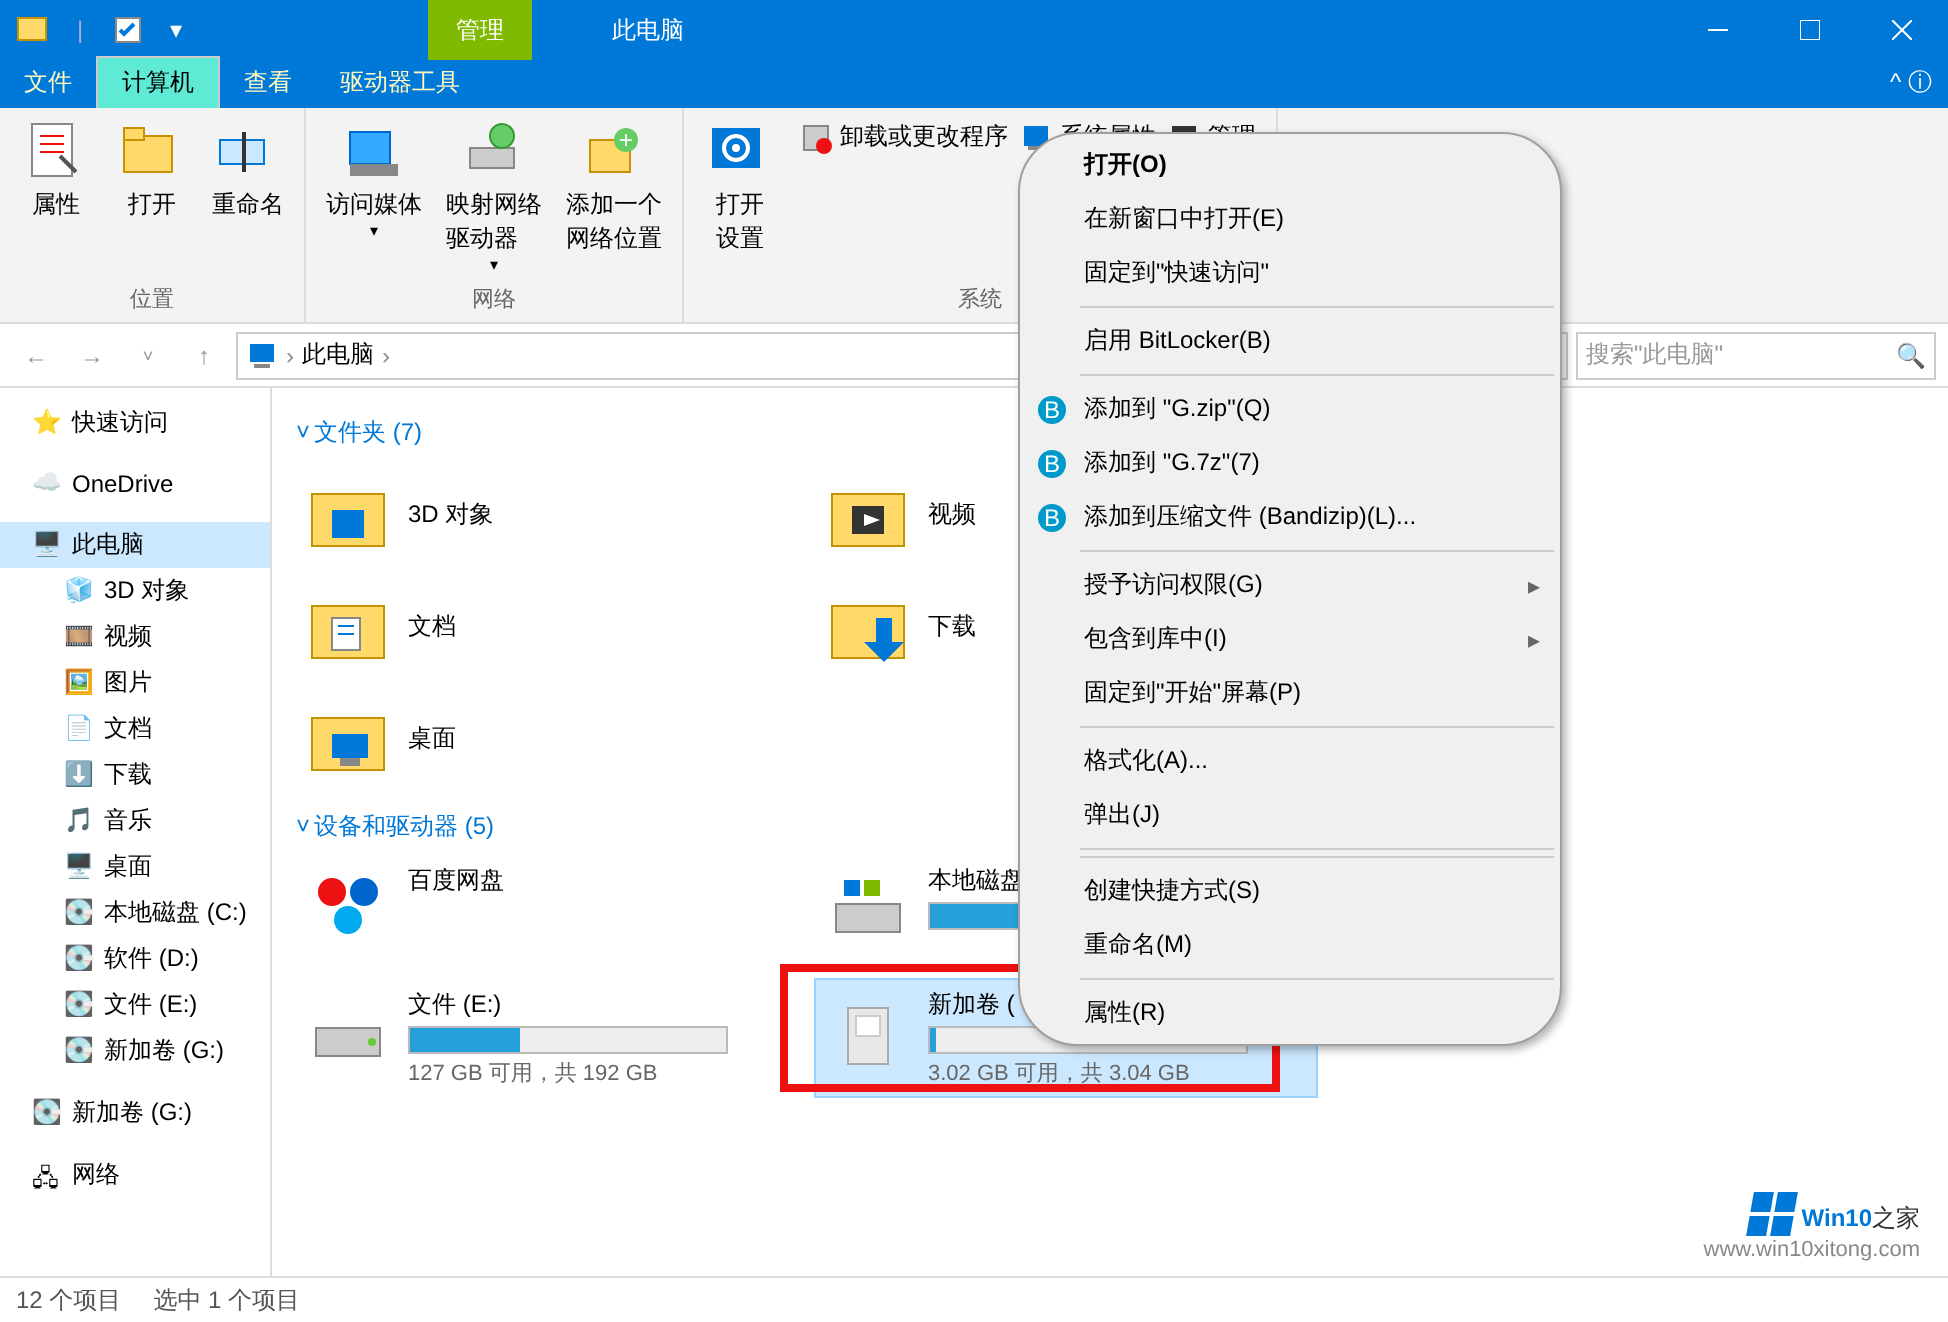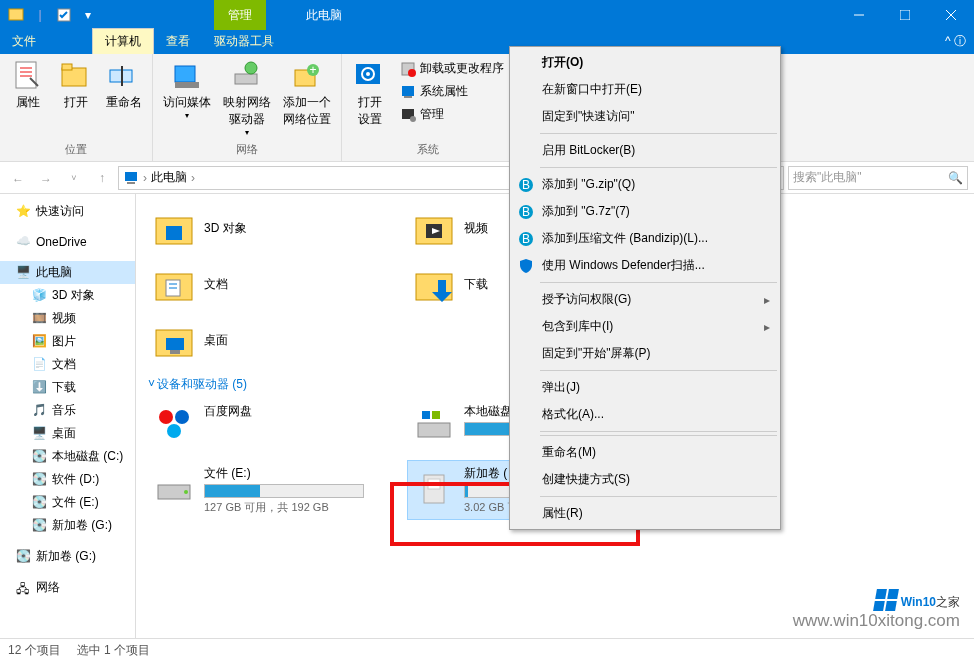--- a/index.html
+++ b/index.html
@@ -7,21 +7,21 @@
 .titlebar{height:30px;background:#0078d7;color:#fff;display:flex;align-items:center;}
 .titlebar .ql{display:flex;gap:4px;padding:0 6px;}
 .titlebar .ql span{width:20px;height:20px;display:flex;align-items:center;justify-content:center;cursor:default;}
 .titlebar .tab-mgmt{background:#7fba00;color:#fff;padding:0 14px;height:30px;display:flex;align-items:center;margin-left:110px;}
 .titlebar .title-text{margin-left:40px;}
 .titlebar .win-controls{margin-left:auto;display:flex;}
 .titlebar .win-controls div{width:46px;height:30px;display:flex;align-items:center;justify-content:center;cursor:pointer;}
 .tabs{height:24px;background:#0078d7;display:flex;align-items:flex-end;}
 .tabs .tab{padding:4px 12px;color:#fef9c3;cursor:pointer;}
 .tabs .tab.file{background:#0078d7;}
-.tabs .tab.active{background:#fef9c3;color:#000;border-top:1px solid #ccc;border-left:1px solid #ccc;border-right:1px solid #ccc;margin-left:44px;}
+.tabs .tab.active{background:#5eead4;color:#000;border-top:1px solid #ccc;border-left:1px solid #ccc;border-right:1px solid #ccc;}
 .tabs .expand{margin-left:auto;padding:4px 8px;color:#fff;cursor:pointer;}
 .ribbon{height:108px;background:#f3f3f3;border-bottom:1px solid #ddd;display:flex;}
 .ribbon-group{border-right:1px solid #ddd;padding:4px 8px;display:flex;flex-direction:column;}
 .ribbon-group .rg-content{flex:1;display:flex;gap:8px;align-items:flex-start;}
 .ribbon-group .rg-label{text-align:center;color:#666;font-size:11px;padding-top:2px;}
 .ribbon-btn{display:flex;flex-direction:column;align-items:center;justify-content:center;padding:2px;cursor:pointer;min-width:40px;}
 .ribbon-btn .ico{width:32px;height:32px;margin-bottom:2px;}
 .ribbon-btn-sm{display:flex;align-items:center;gap:4px;padding:2px;cursor:pointer;}
 .ribbon-btn-sm .ico-sm{width:16px;height:16px;}
 .nav{height:32px;border-bottom:1px solid #ddd;display:flex;align-items:center;padding:2px 6px;gap:4px;}
@@ -51,26 +51,26 @@
 .drive-item .d-sub{color:#666;font-size:11px;}
 .red-box{border:4px solid #e11;position:absolute;pointer-events:none;}
 .ctx-menu{position:absolute;background:#f0f0f0;border:1px solid #a0a0a0;box-shadow:2px 2px 4px rgba(0,0,0,0.3);width:272px;padding:2px;z-index:100;}
 .ctx-item{display:flex;align-items:center;padding:5px 8px 5px 30px;cursor:pointer;position:relative;}
 .ctx-item .c-ico{position:absolute;left:6px;width:16px;height:16px;}
 .ctx-item .sub-arrow{margin-left:auto;color:#666;}
 .ctx-sep{height:1px;background:#ccc;margin:3px 1px 3px 28px;}
 .ctx-item.bold{font-weight:bold;}
 .statusbar{height:23px;border-top:1px solid #ddd;display:flex;align-items:center;padding:0 8px;gap:16px;color:#555;}
 .watermark{position:absolute;right:14px;bottom:30px;text-align:right;z-index:50;}
-.watermark .wm-logo{display:flex;align-items:flex-end;justify-content:flex-end;gap:4px;}
+.watermark .wm-logo{display:flex;align-items:flex-start;justify-content:flex-end;gap:4px;}
 .watermark .wm-grid{width:22px;height:22px;display:grid;grid-template-columns:1fr 1fr;grid-template-rows:1fr 1fr;gap:2px;transform:skewX(-10deg);}
 .watermark .wm-grid div{background:#0078d7;}
 .watermark .wm-text{font-size:20px;color:#333;}
 .watermark .wm-text b{color:#0078d7;}
-.watermark .wm-url{color:#888;font-size:17px;}
+.watermark .wm-url{color:#888;font-size:11px;}
 
 svg{display:block;}
 </style>
 </head>
 <body>
 
 <div class="titlebar">
   <div class="ql">
     <span>
         <svg width="16" height="16">
@@ -162,21 +162,21 @@
           <span>访问媒体</span>
           <span style="font-size:8px;">▾</span>
         </div>
       <div class="ribbon-btn">
           <div class="ico">
             <svg width="32" height="32">
               <rect x="4" y="14" width="22" height="10" fill="#ccc" stroke="#888"></rect>
               <circle cx="20" cy="8" r="6" fill="#6c6" stroke="#393"></circle>
             </svg>
           </div>
-          <span style="white-space:pre-line;text-align:center;">映射网络
+          <span style="white-space:pre-line;text-align:left;">映射网络
 驱动器</span>
           <span style="font-size:8px;">▾</span>
         </div>
       <div class="ribbon-btn">
           <div class="ico">
             <svg width="32" height="32">
               <rect x="4" y="10" width="20" height="16" fill="#ffd96a" stroke="#c79100"></rect>
               <circle cx="22" cy="10" r="6" fill="#6c6"></circle>
               <text x="22" y="14" text-anchor="middle" fill="#fff" font-size="12">+</text>
             </svg>
@@ -193,21 +193,21 @@
           <div class="ico">
             <svg width="32" height="32">
               <rect x="2" y="4" width="24" height="20" fill="#0078d7"></rect>
               <circle cx="14" cy="14" r="6" fill="none" stroke="#fff" stroke-width="2"></circle>
               <circle cx="14" cy="14" r="2" fill="#fff"></circle>
             </svg>
           </div>
           <span style="white-space:pre-line;text-align:center;">打开
 设置</span>
         </div>
-      <div style="display:flex;flex-direction:column;gap:2px;">
+      <div style="display:flex;gap:2px;">
         <div class="ribbon-btn-sm">
             <div class="ico-sm">
               <svg width="16" height="16">
                 <rect x="2" y="2" width="12" height="12" fill="#ccc" stroke="#888"></rect>
                 <circle cx="12" cy="12" r="4" fill="#e11"></circle>
               </svg>
             </div>
             <span>卸载或更改程序</span>
           </div>
         <div class="ribbon-btn-sm">
@@ -322,20 +322,21 @@
         <span>新加卷 (G:)</span>
       </div>
     <div style="height:8px;"></div>
     <div class="nav-item">
         <span class="ico">🖧</span>
         <span>网络</span>
       </div>
   </div>
 
   <div class="main">
+    <div class="section-header"><span class="chev">˅</span><span>文件夹 (7)</span></div>
     <div class="folder-grid">
       <div class="folder-item">
           <div class="f-ico">
             <svg width="44" height="44">
               <rect x="4" y="12" width="36" height="26" fill="#ffd96a" stroke="#c79100"></rect>
               <rect x="14" y="20" width="16" height="14" fill="#0078d7"></rect>
             </svg>
           </div>
           <span>3D 对象</span>
         </div>
@@ -446,21 +447,21 @@
             </div>
             <div class="d-sub">3.02 GB 可用，共 3.04 GB</div>
           </div>
         </div>
     </div>
 
     <div class="red-box" style="left:254px;top:288px;width:250px;height:64px;"></div>
   </div>
 </div>
 
-<div class="ctx-menu" style="left:509px;top:46px;">
+<div class="ctx-menu" style="left:509px;top:66px;border-radius:30px;">
   <div class="ctx-item bold">
       <span>打开(O)</span>
     </div>
   <div class="ctx-item">
       <span>在新窗口中打开(E)</span>
     </div>
   <div class="ctx-item">
       <span>固定到"快速访问"</span>
     </div>
   <div class="ctx-sep"></div>
@@ -488,54 +489,46 @@
     </div>
   <div class="ctx-item">
       <span class="c-ico">
         <svg width="16" height="16">
           <circle cx="8" cy="8" r="7" fill="#09c"></circle>
           <text x="8" y="12" text-anchor="middle" fill="#fff" font-size="10">B</text>
         </svg>
       </span>
       <span>添加到压缩文件 (Bandizip)(L)...</span>
     </div>
-  <div class="ctx-item">
-      <span class="c-ico">
-        <svg width="16" height="16">
-          <path d="M8 1l6 2v4c0 4-3 7-6 8-3-1-6-4-6-8V3z" fill="#0078d7"></path>
-        </svg>
-      </span>
-      <span>使用 Windows Defender扫描...</span>
-    </div>
   <div class="ctx-sep"></div>
   <div class="ctx-item">
       <span>授予访问权限(G)</span>
       <span class="sub-arrow">▸</span>
     </div>
   <div class="ctx-item">
       <span>包含到库中(I)</span>
       <span class="sub-arrow">▸</span>
     </div>
   <div class="ctx-item">
       <span>固定到"开始"屏幕(P)</span>
     </div>
   <div class="ctx-sep"></div>
   <div class="ctx-item">
+      <span>格式化(A)...</span>
+    </div>
+  <div class="ctx-item">
       <span>弹出(J)</span>
     </div>
-  <div class="ctx-item">
-      <span>格式化(A)...</span>
-    </div>
-  <div class="ctx-sep"></div>
-  <div class="ctx-sep"></div>
+  <div class="ctx-sep"></div>
+  <div class="ctx-sep"></div>
+  <div class="ctx-item">
+      <span>创建快捷方式(S)</span>
+    </div>
   <div class="ctx-item">
       <span>重命名(M)</span>
-    </div>
-  <div class="ctx-item">
-      <span>创建快捷方式(S)</span>
     </div>
   <div class="ctx-sep"></div>
   <div class="ctx-item">
       <span>属性(R)</span>
     </div>
 </div>
 
 <div class="red-box" style="left:512px;top:131px;width:150px;height:27px;"></div>
 
 <div class="statusbar">

